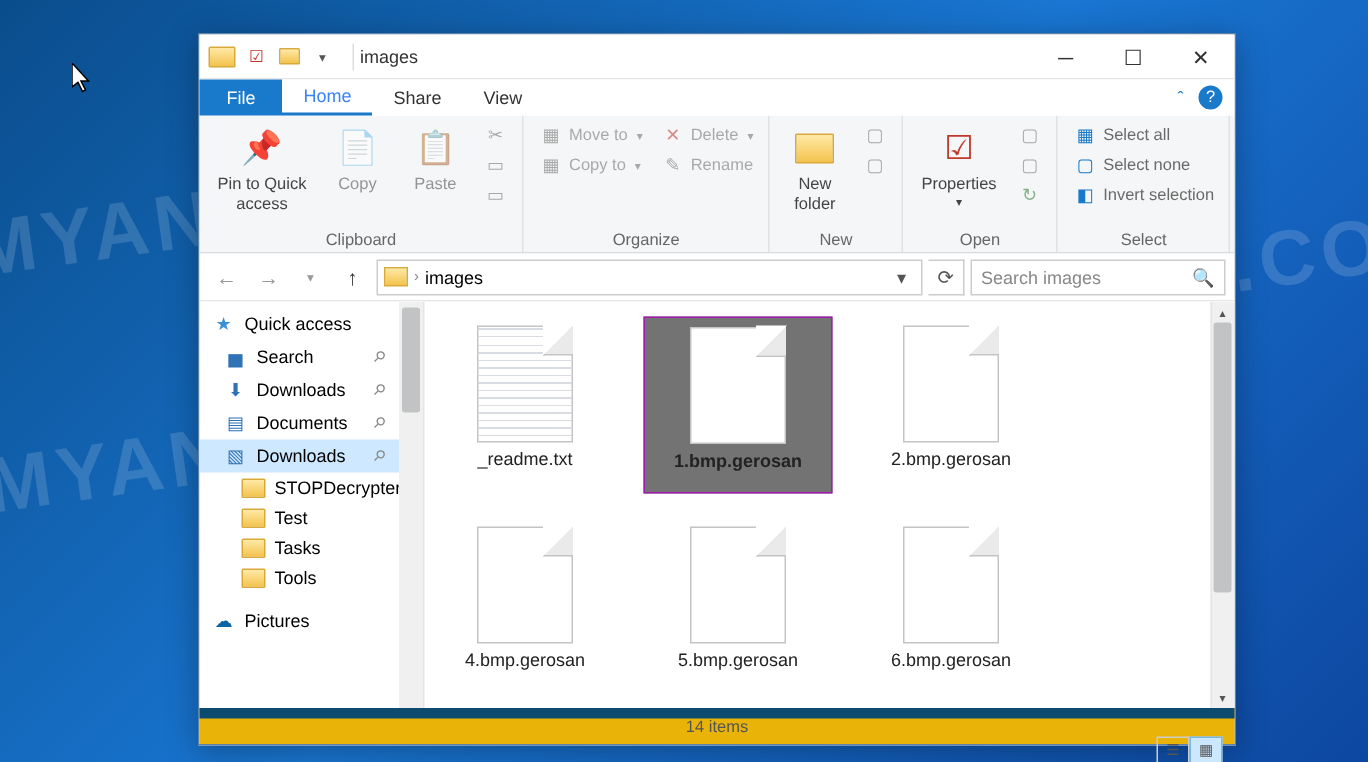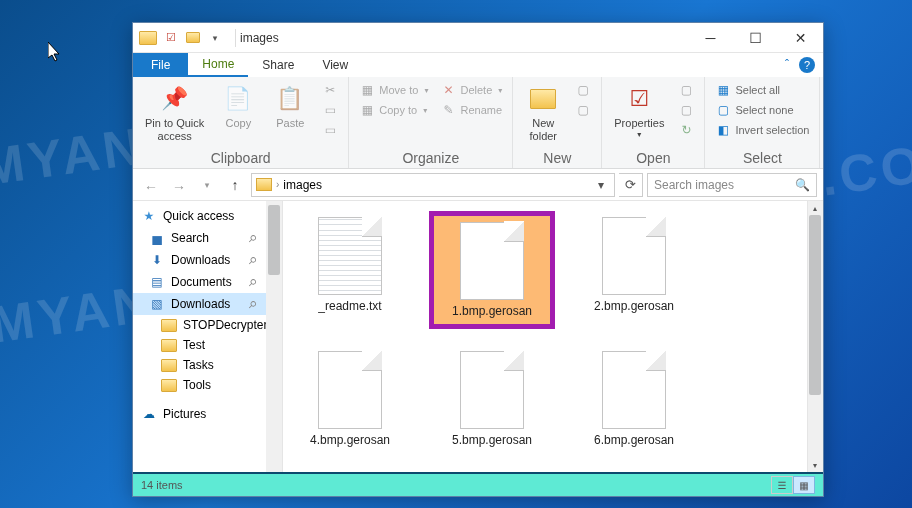--- a/index.html
+++ b/index.html
@@ -19,29 +19,29 @@
 .titlebar .qat span { width: 16px; height: 16px; display: flex; align-items: center; justify-content: center; font-size: 11px; }
 .titlebar .divider { width: 1px; height: 18px; background: #ddd; margin: 0 4px; }
 .titlebar .title { font-size: 12px; color: #333; }
 .titlebar .controls { margin-left: auto; display: flex; }
 .titlebar .controls div { width: 45px; height: 30px; display: flex; align-items: center; justify-content: center; font-size: 14px; color: #333; }
 
 
 .ribbon-tabs { height: 24px; background: #fff; display: flex; align-items: stretch; font-size: 12px; position: relative; }
 .ribbon-tabs .file { background: #1979ca; color: #fff; padding: 0 18px; display: flex; align-items: center; text-align: right; }
 .ribbon-tabs .tab { padding: 0 14px; display: flex; align-items: center; color: #333; cursor: default; }
-.ribbon-tabs .tab.active { border-bottom: 2px solid #1979ca; color: #4d7c0f; }
+.ribbon-tabs .tab.active { border-bottom: 2px solid #1979ca; color: #3b82f6; }
 .ribbon-tabs .collapse { margin-left: auto; padding: 0 6px; color: #1979ca; display: flex; align-items: center; }
 .ribbon-tabs .help { width: 16px; height: 16px; border-radius: 50%; background: #1979ca; color: #fff; font-size: 11px; display: flex; align-items: center; justify-content: center; margin: 4px 8px 0 4px; }
 
 
 .ribbon { height: 92px; background: #f5f6f7; border-bottom: 1px solid #dadbdc; display: flex; font-size: 11px; color: #444; }
 .ribbon .group { border-right: 1px solid #e1e2e3; padding: 4px 6px 2px; display: flex; flex-direction: column; }
 .ribbon .group-body { flex: 1; display: flex; align-items: flex-start; gap: 4px; }
-.ribbon .group-label { text-align: center; font-size: 14px; color: #666; padding-top: 2px; }
+.ribbon .group-label { text-align: center; font-size: 11px; color: #666; padding-top: 2px; }
 .ribbon .big-btn { display: flex; flex-direction: column; align-items: center; justify-content: flex-start; padding: 2px 6px; min-width: 48px; text-align: center; line-height: 1.2; }
 .ribbon .big-btn .ico { width: 32px; height: 32px; margin-bottom: 2px; display: flex; align-items: center; justify-content: center; font-size: 22px; }
 .ribbon .small-col { display: flex; flex-direction: column; gap: 2px; }
 .ribbon .small-btn { display: flex; align-items: center; gap: 4px; padding: 1px 4px; font-size: 11px; color: #6a6a6a; white-space: nowrap; }
 .ribbon .small-btn .ico { width: 16px; height: 16px; display: flex; align-items: center; justify-content: center; font-size: 12px; }
 .ribbon .disabled { opacity: 0.55; }
 
 
 .navbar { height: 32px; background: #fff; border-bottom: 1px solid #e5e5e5; display: flex; align-items: center; padding: 0 6px; gap: 4px; }
 .navbar .nav-arrow { width: 24px; height: 24px; display: flex; align-items: center; justify-content: center; color: #999; font-size: 14px; }
@@ -67,30 +67,30 @@
 .ico-folder { width: 16px; height: 13px; background: linear-gradient(#ffe9a6,#f3c34e); border: 1px solid #d9a93a; border-radius: 1px; }
 
 .content { flex: 1; position: relative; overflow: hidden; }
 .content .scroll-track { position: absolute; right: 0; top: 0; bottom: 0; width: 16px; background: #f0f0f0; border-left: 1px solid #e5e5e5; }
 .content .scroll-thumb { position: absolute; right: 2px; top: 14px; width: 12px; height: 180px; background: #c2c3c4; border-radius: 2px; }
 .content .scroll-arrow { position: absolute; right: 0; width: 16px; height: 14px; display: flex; align-items: center; justify-content: center; font-size: 8px; color: #555; }
 .content .scroll-arrow.up { top: 0; }
 .content .scroll-arrow.down { bottom: 0; }
 .files { display: flex; flex-wrap: wrap; padding: 10px 4px; gap: 16px; align-content: flex-start; }
 .file-item { width: 126px; height: 118px; display: flex; flex-direction: column; align-items: center; justify-content: flex-start; padding: 6px 4px; font-size: 12px; text-align: center; }
-.file-item.selected { border: 5px solid #a21caf; background: #fdba74; }
+.file-item.selected { border: 1px solid #a21caf; background: #737373; font-weight: bold; }
 .file-item .thumb { width: 64px; height: 78px; position: relative; margin-bottom: 4px; }
 .file-item .thumb .page { position: absolute; inset: 0; background: #fff; border: 1px solid #c4c4c4; }
 .file-item .thumb .fold { position: absolute; top: 0; right: 0; width: 20px; height: 20px; background: linear-gradient(135deg, transparent 49%, #eaeaea 50%); border-left: 1px solid #c4c4c4; border-bottom: 1px solid #c4c4c4; }
 .file-item .thumb .fold::before { content: ""; position: absolute; top: -1px; right: -1px; width: 21px; height: 21px; background: linear-gradient(135deg, #fff 49%, transparent 50%); }
 .file-item .thumb.txt .page { background: repeating-linear-gradient(#fff, #fff 4px, #d9dde1 4px, #d9dde1 5px); background-position: 0 8px; background-size: 100% 100%; }
 .file-item .fname { word-break: break-all; line-height: 1.2; color: #222; }
 
 
-.statusbar { height: 24px; border-top: 2px solid #0c4a6e; background: #5eead4; display: flex; align-items: center; padding: 0 8px; font-size: 11px; color: #555; }
+.statusbar { height: 24px; border-top: 7px solid #0c4a6e; background: #eab308; display: flex; align-items: center; padding: 0 8px; font-size: 11px; color: #555; flex-direction: column; }
 .statusbar .views { margin-left: auto; display: flex; gap: 0; }
 .statusbar .view-btn { width: 22px; height: 18px; border: 1px solid #ccc; display: flex; align-items: center; justify-content: center; font-size: 10px; }
 .statusbar .view-btn.active { background: #cce8ff; border-color: #7bb6e0; }
 </style>
 </head>
 <body>
 
 <div class="watermark wm1">MYANTIS</div>
 <div class="watermark wm2">MYANTI</div>
 <div class="watermark wm3">E.COM</div>

